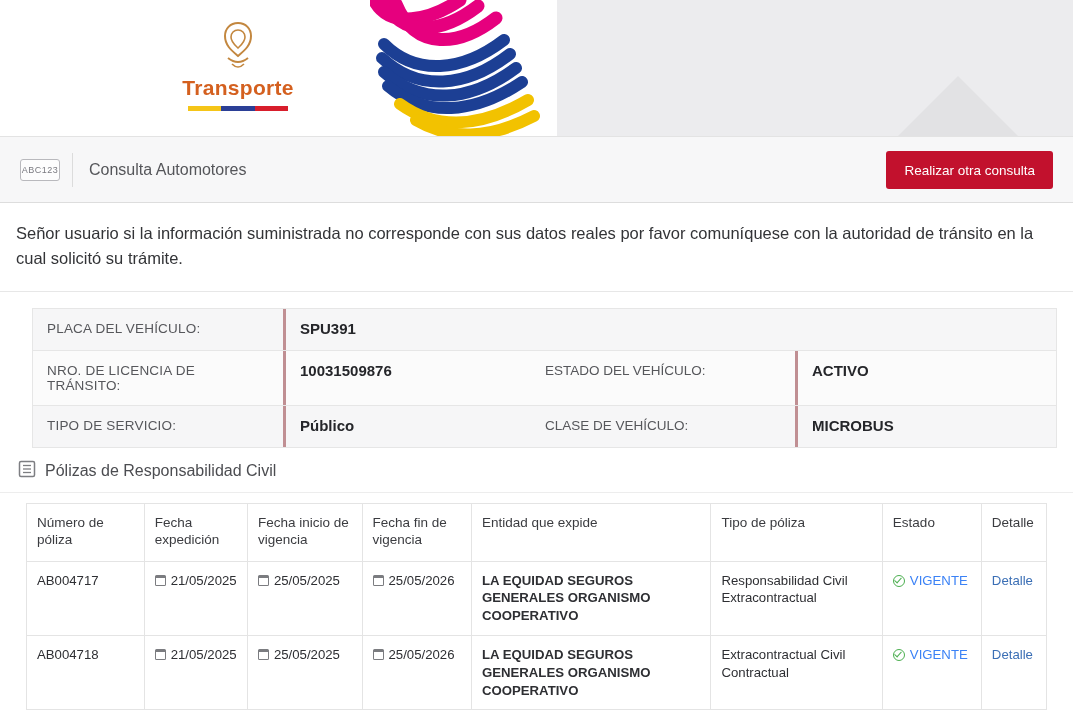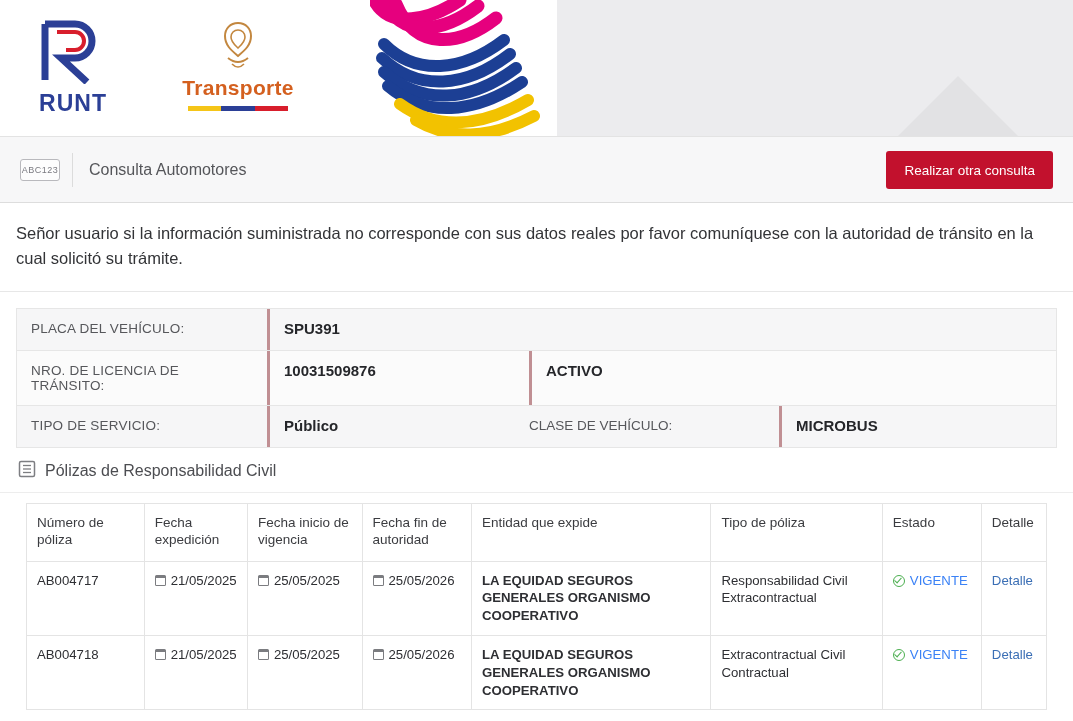--- a/index.html
+++ b/index.html
@@ -126,21 +126,21 @@
   .notice {
     padding: 18px 16px 20px 16px;
     font-size: 16.5px;
     line-height: 1.5;
     color: #333437;
     border-bottom: 1px solid #e7e7e7;
   }
 
   
   .vinfo {
-    margin: 16px 16px 0 16px;
+    margin: 16px 16px 0 32px;
     border: 1px solid #e6e6e6;
     border-bottom: none;
   }
   .vrow {
     display: flex;
     border-bottom: 1px solid #e6e6e6;
     background: #f6f6f7;
     min-height: 42px;
   }
   .vrow.alt { background: #fbfbfb; }
@@ -252,28 +252,20 @@
 
 <div class="banner">
   <div class="banner-right-bg"></div>
 
   <div class="banner-chevron">
     <svg width="120" height="60" viewBox="0 0 120 60">
       <polygon points="0,60 60,0 120,60" fill="#e2e2e4"></polygon>
     </svg>
   </div>
 
-  <div class="runt-logo">
-    <svg class="runt-mark" viewBox="0 0 76 66">
-      <path d="M10 6 h30 a17 17 0 0 1 0 34 h-14 l26 24" fill="none" stroke="#2b3f96" stroke-width="7"></path>
-      <path d="M10 6 v56" fill="none" stroke="#2b3f96" stroke-width="7"></path>
-      <path d="M22 14 h18 a9 9 0 0 1 0 18 h-9" fill="none" stroke="#d81e2c" stroke-width="4"></path>
-    </svg>
-    <div class="runt-word">RUNT</div>
-  </div>
 
   <div class="transporte-block">
     <svg class="escudo" viewBox="0 0 44 54">
       <path d="M22 3 C14 3 9 9 9 16 c0 9 6 14 13 20 c7-6 13-11 13-20 C35 9 30 3 22 3 z" fill="none" stroke="#c3873f" stroke-width="2"></path>
       <path d="M22 10 c-4 0 -7 3 -7 7 c0 5 4 8 7 11 c3-3 7-6 7-11 c0-4 -3-7 -7-7z" fill="none" stroke="#c3873f" stroke-width="1.6"></path>
       <path d="M12 38 q10 8 20 0" fill="none" stroke="#c3873f" stroke-width="2"></path>
       <path d="M16 44 q6 6 12 0" fill="none" stroke="#c3873f" stroke-width="1.6"></path>
     </svg>
     <div class="transporte-word">Transporte</div>
     <div class="tricolor">
@@ -312,20 +304,21 @@
 <div class="vinfo">
 
   <div class="vrow">
     <div class="vlabel">PLACA DEL VEHÍCULO:</div>
     <div class="vvalue">SPU391</div>
   </div>
 
   <div class="vrow alt">
     <div class="vlabel">NRO. DE LICENCIA DE TRÁNSITO:</div>
     <div class="vvalue" style="flex:0 0 262px">10031509876</div>
+    <div class="vlabel2">ESTADO DEL VEHÍCULO:</div>
     <div class="vvalue">ACTIVO</div>
   </div>
 
   <div class="vrow">
     <div class="vlabel">TIPO DE SERVICIO:</div>
     <div class="vvalue" style="flex:0 0 262px">Público</div>
     <div class="vlabel2">CLASE DE VEHÍCULO:</div>
     <div class="vvalue">MICROBUS</div>
   </div>
 </div>
@@ -342,21 +335,21 @@
   <span class="s-title">Pólizas de Responsabilidad Civil</span>
 </div>
 
 <div class="ptable-wrap">
   <table class="ptable">
     <thead>
       <tr>
         <th style="width:114px">Número de póliza</th>
         <th style="width:100px">Fecha expedición</th>
         <th style="width:111px">Fecha inicio de vigencia</th>
-        <th style="width:106px">Fecha fin de autoridad</th>
+        <th style="width:106px">Fecha fin de vigencia</th>
         <th style="width:232px">Entidad que expide</th>
         <th style="width:166px">Tipo de póliza</th>
         <th style="width:92px">Estado</th>
         <th style="width:61px">Detalle</th>
       </tr>
     </thead>
     <tbody>
       <tr>
         <td class="num">AB004717</td>
         <td>

